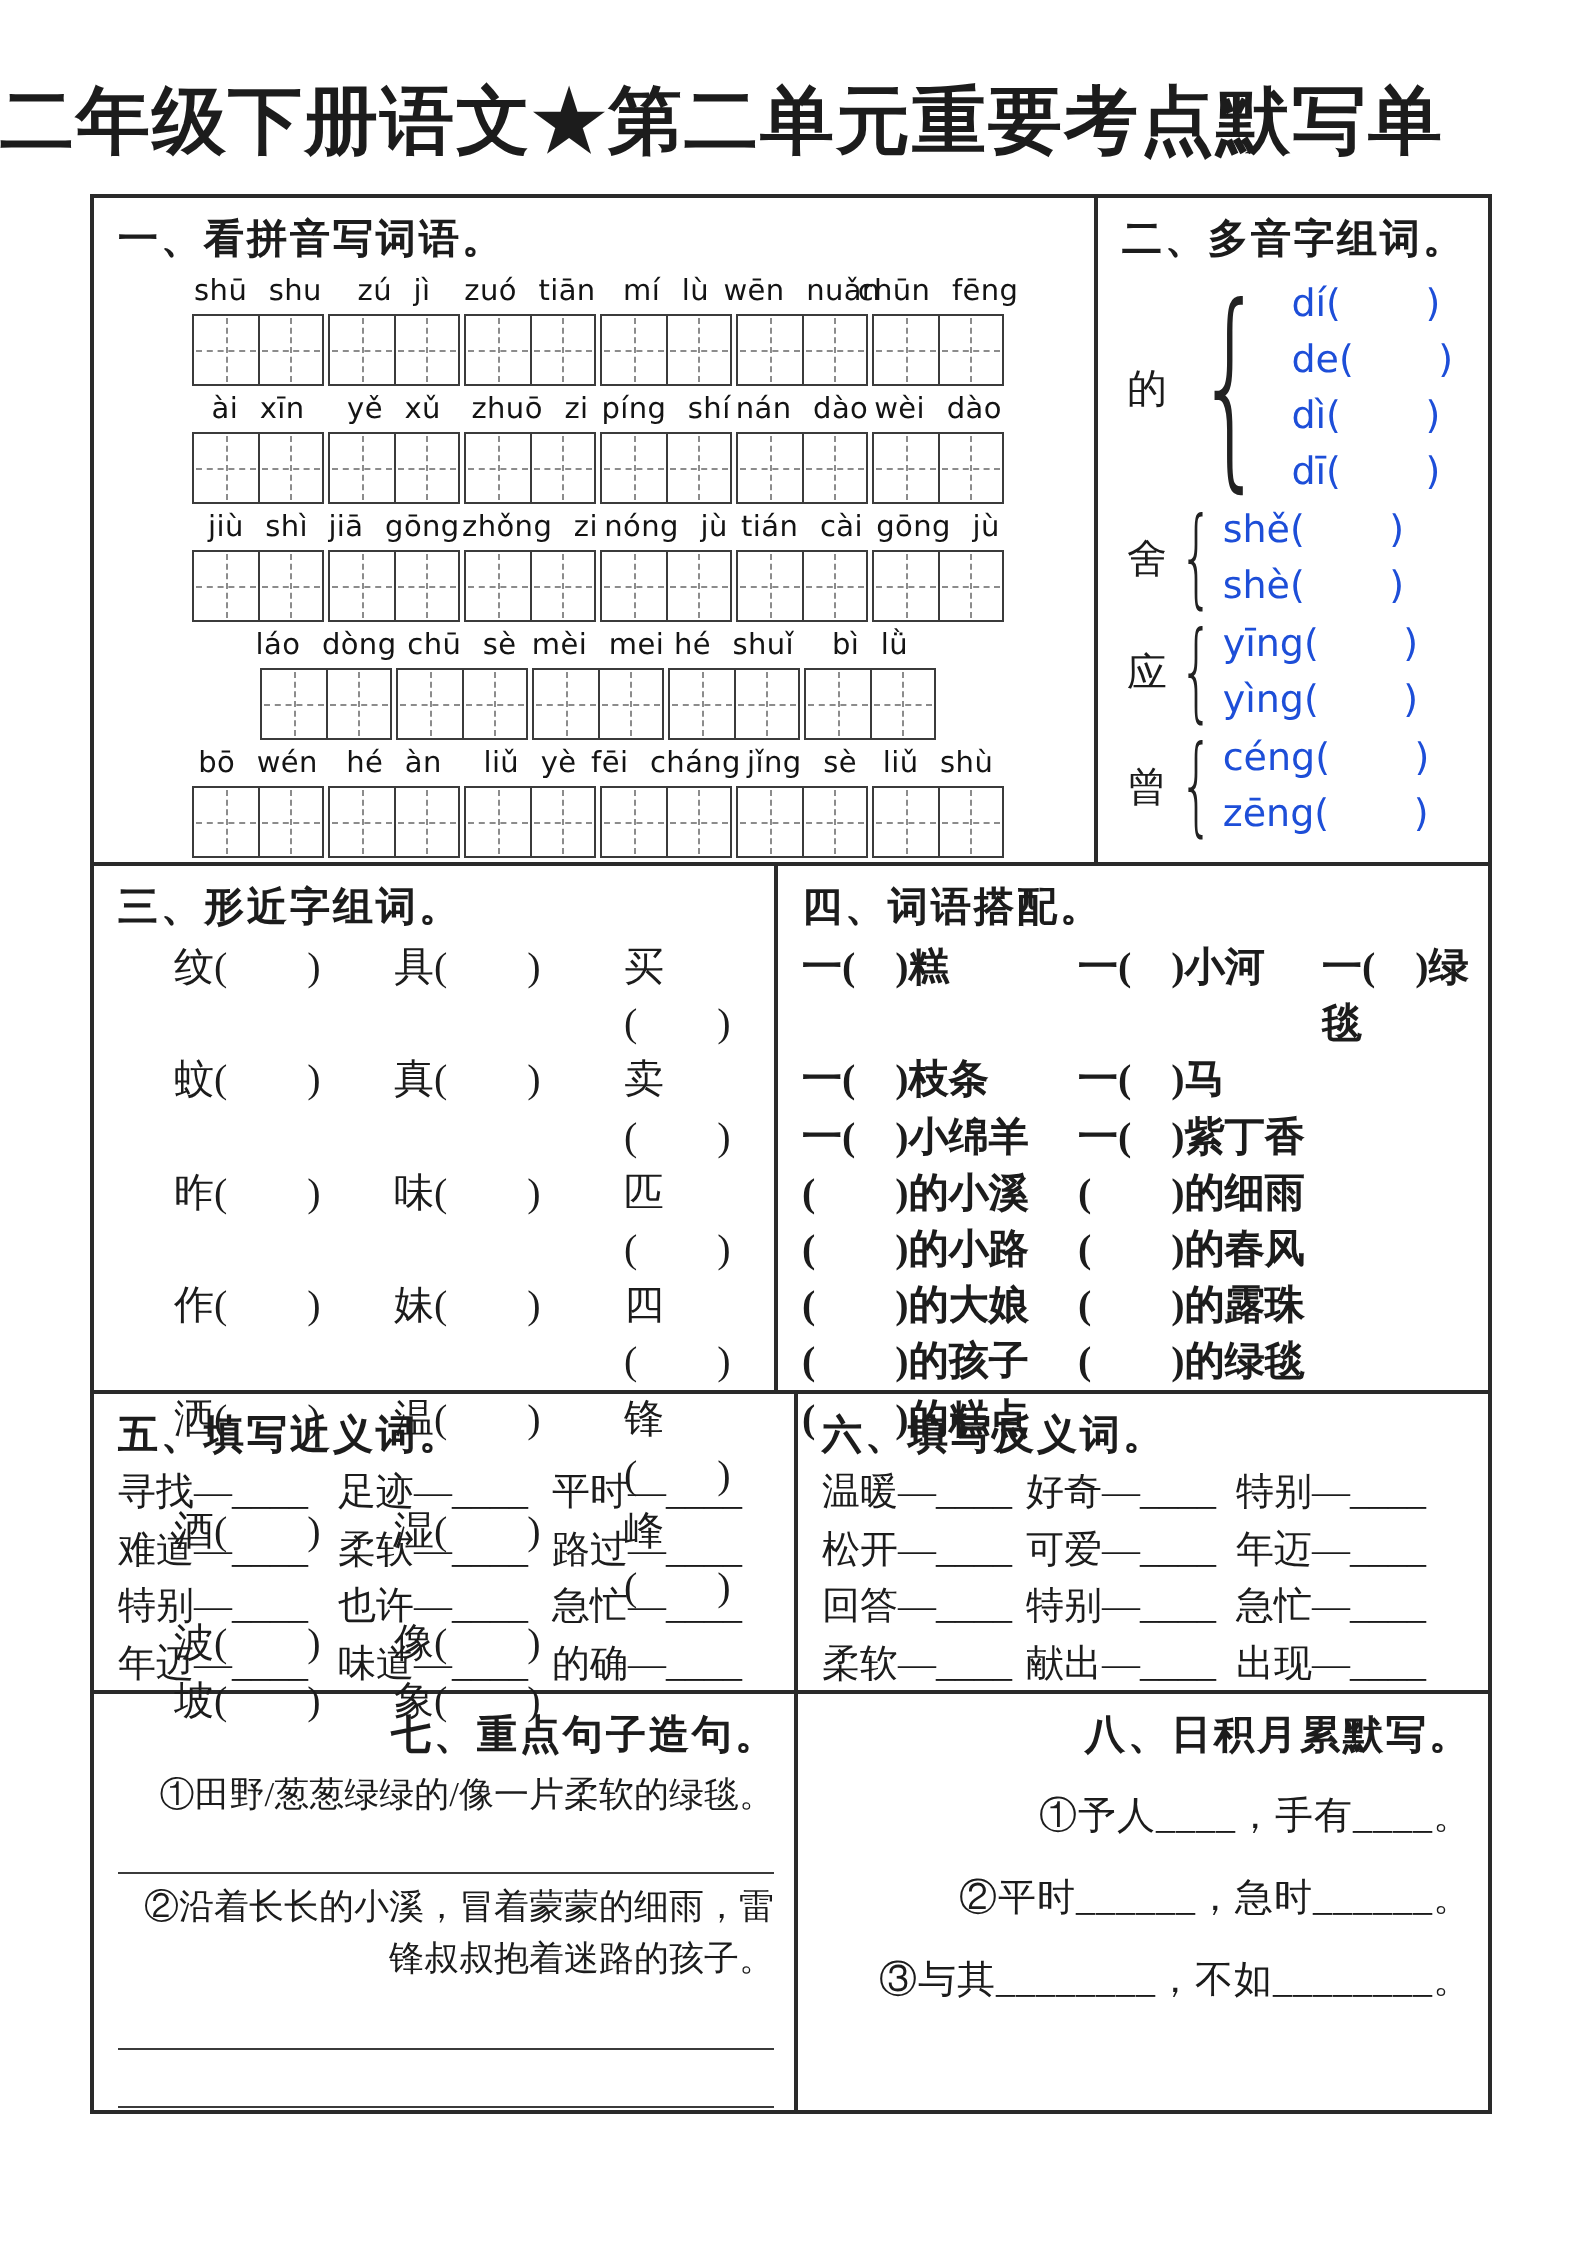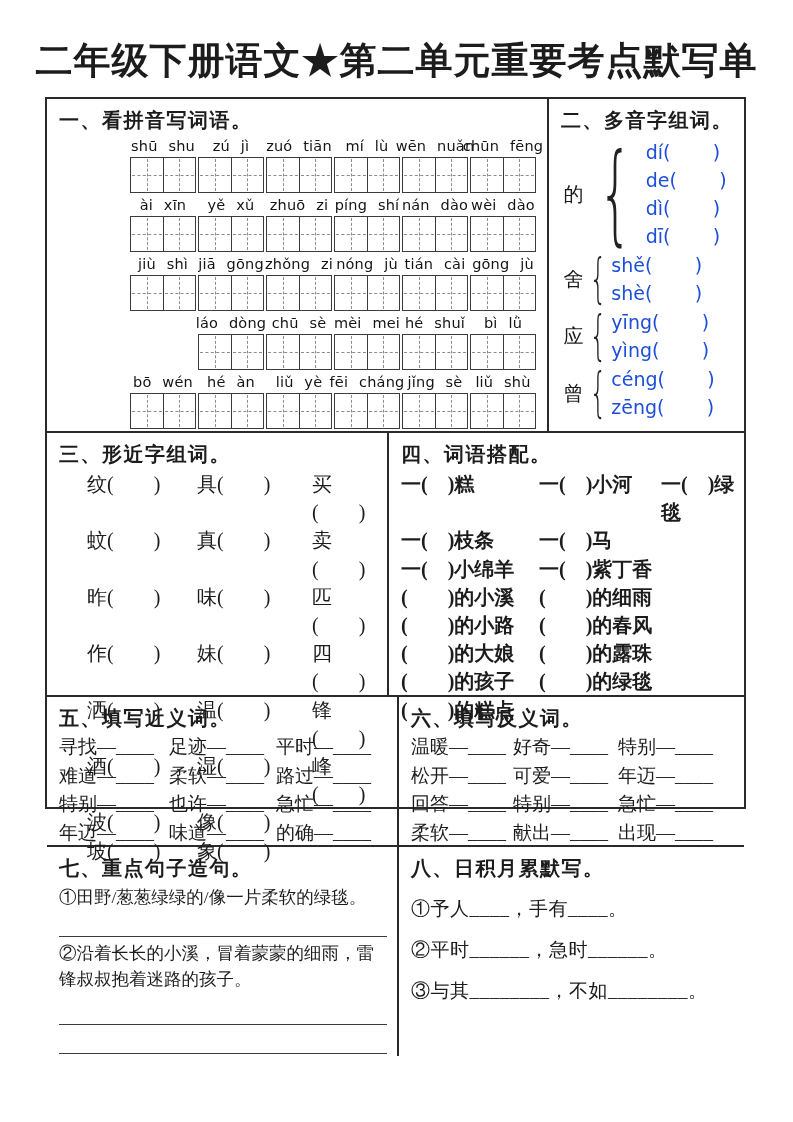--- a/index.html
+++ b/index.html
@@ -2,44 +2,44 @@
 <html><head>
 <meta charset="utf-8">
 <style>
   html,body{margin:0;padding:0;}
   body{
     width:793px;height:1122px;background:#ffffff;position:relative;
     font-family:"Liberation Serif","DejaVu Serif",serif;color:#1c1c1c;
     overflow:hidden;
   }
   .page-title{
-    position:absolute;top:36px;left:0;width:100%;text-align:center;
+    position:absolute;top:36px;left:0;width:100%;text-align:left;
     font-size:37px;font-weight:700;letter-spacing:1px;white-space:nowrap;
   }
   .sheet{
-    position:absolute;left:45px;top:97px;width:701px;height:712px;
+    position:absolute;left:45px;top:97px;width:701px;height:960px;
     border:2px solid #2a2a2a;display:flex;flex-direction:column;box-sizing:border-box;
   }
   .trow{display:flex;box-sizing:border-box;}
   .trow + .trow{border-top:2px solid #2a2a2a;}
   .r1{height:341px;}
   .r2{height:264px;}
   .r3{height:150px;}
-  .r4{flex:1;}
+  .r4{flex:1;text-align:right;}
   .cell{position:relative;box-sizing:border-box;padding:8px 8px 2px 12px;}
   .cell + .cell{border-left:2px solid #2a2a2a;}
   .r1 .cell:first-child{width:500px;}
   .r2 .cell:first-child{width:340px;}
   .r3 .cell:first-child,.r4 .cell:first-child{width:350px;}
   .cell:last-child{flex:1;}
   .sec-title{font-size:20px;font-weight:700;letter-spacing:1.5px;line-height:26px;}
 
   
   #s1-rows{padding-top:1px;}
-  .py-row{display:flex;justify-content:flex-end;margin-top:2px;padding:0 2px;}
+  .py-row{display:flex;justify-content:center;margin-top:2px;padding:0 2px;}
   .py-unit{width:68px;display:flex;flex-direction:column;align-items:center;}
   .py-label{
     font-family:"DejaVu Sans","Liberation Sans",sans-serif;
     font-size:14.5px;line-height:21px;white-space:nowrap;color:#141414;
     word-spacing:6px;letter-spacing:0.2px;
   }
   .tzg{width:66px;height:36px;border:1.5px solid #3b3b3b;display:flex;box-sizing:border-box;background:#fff;}
   .tzg-cell{flex:1;position:relative;}
   .tzg-cell + .tzg-cell{border-left:1.5px solid #3b3b3b;}
   .tzg-cell::before{content:"";position:absolute;left:50%;top:1px;bottom:1px;border-left:1px dashed #8c8c8c;}

